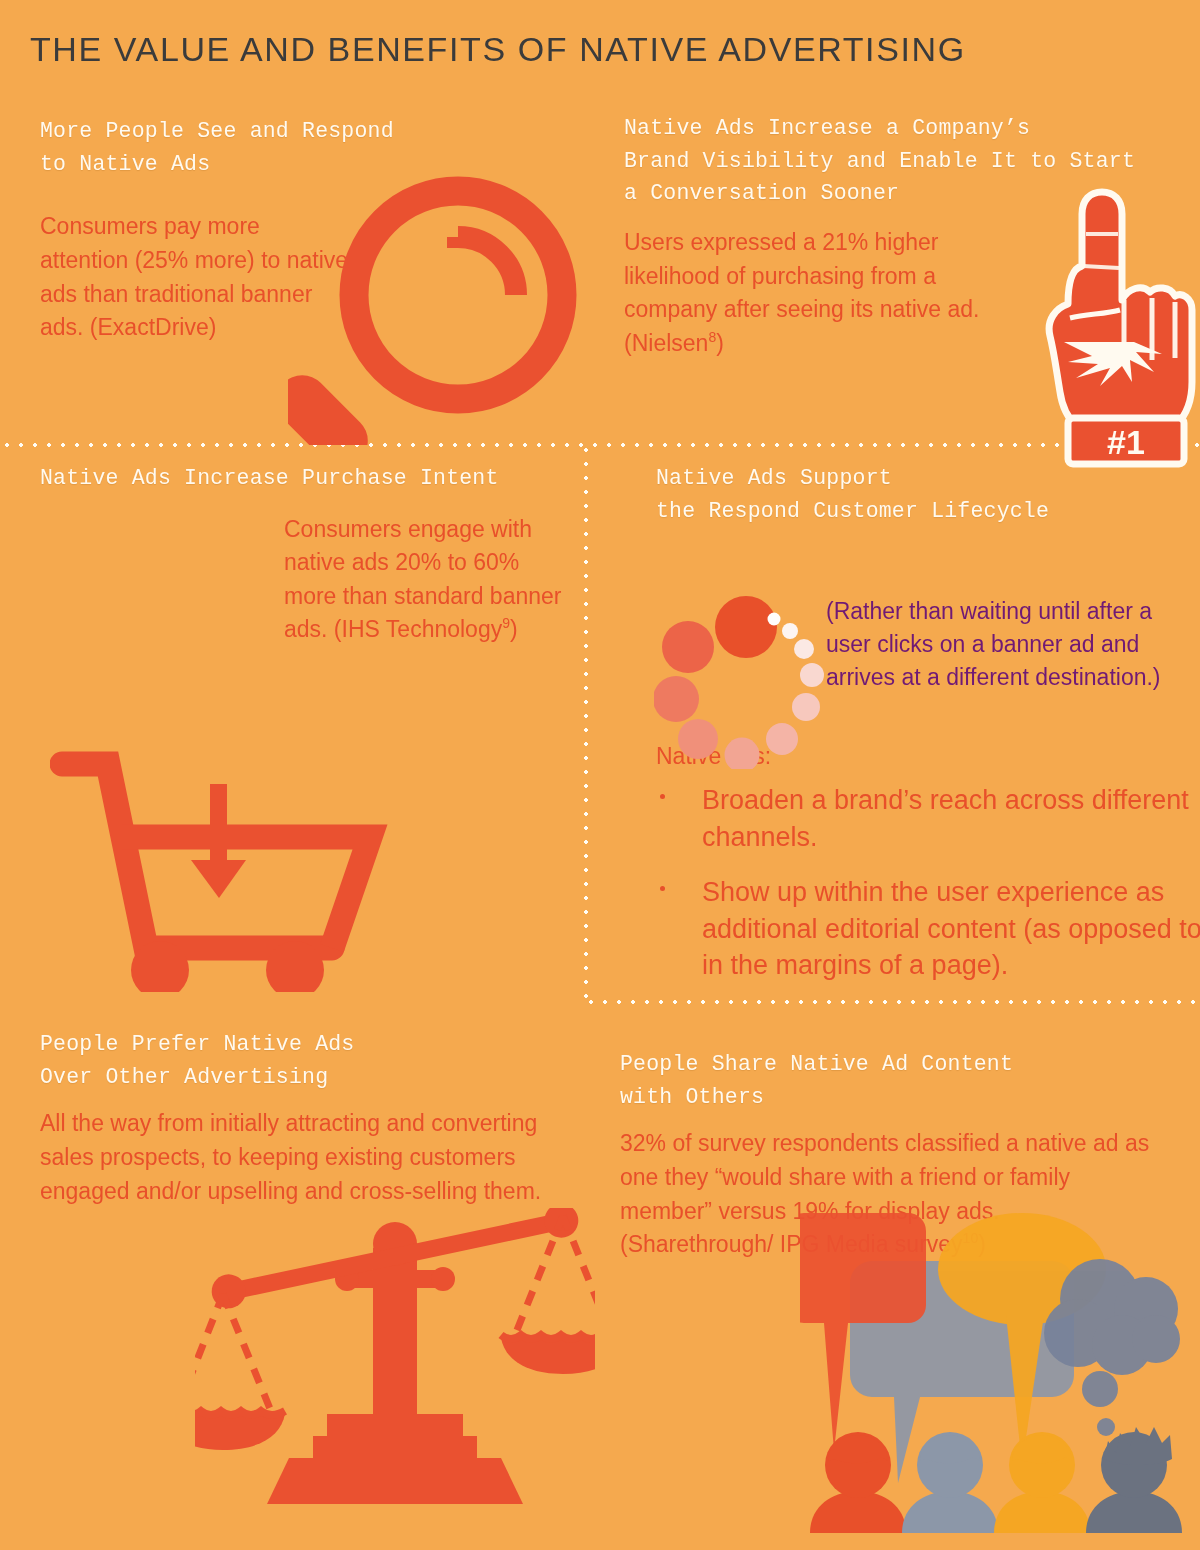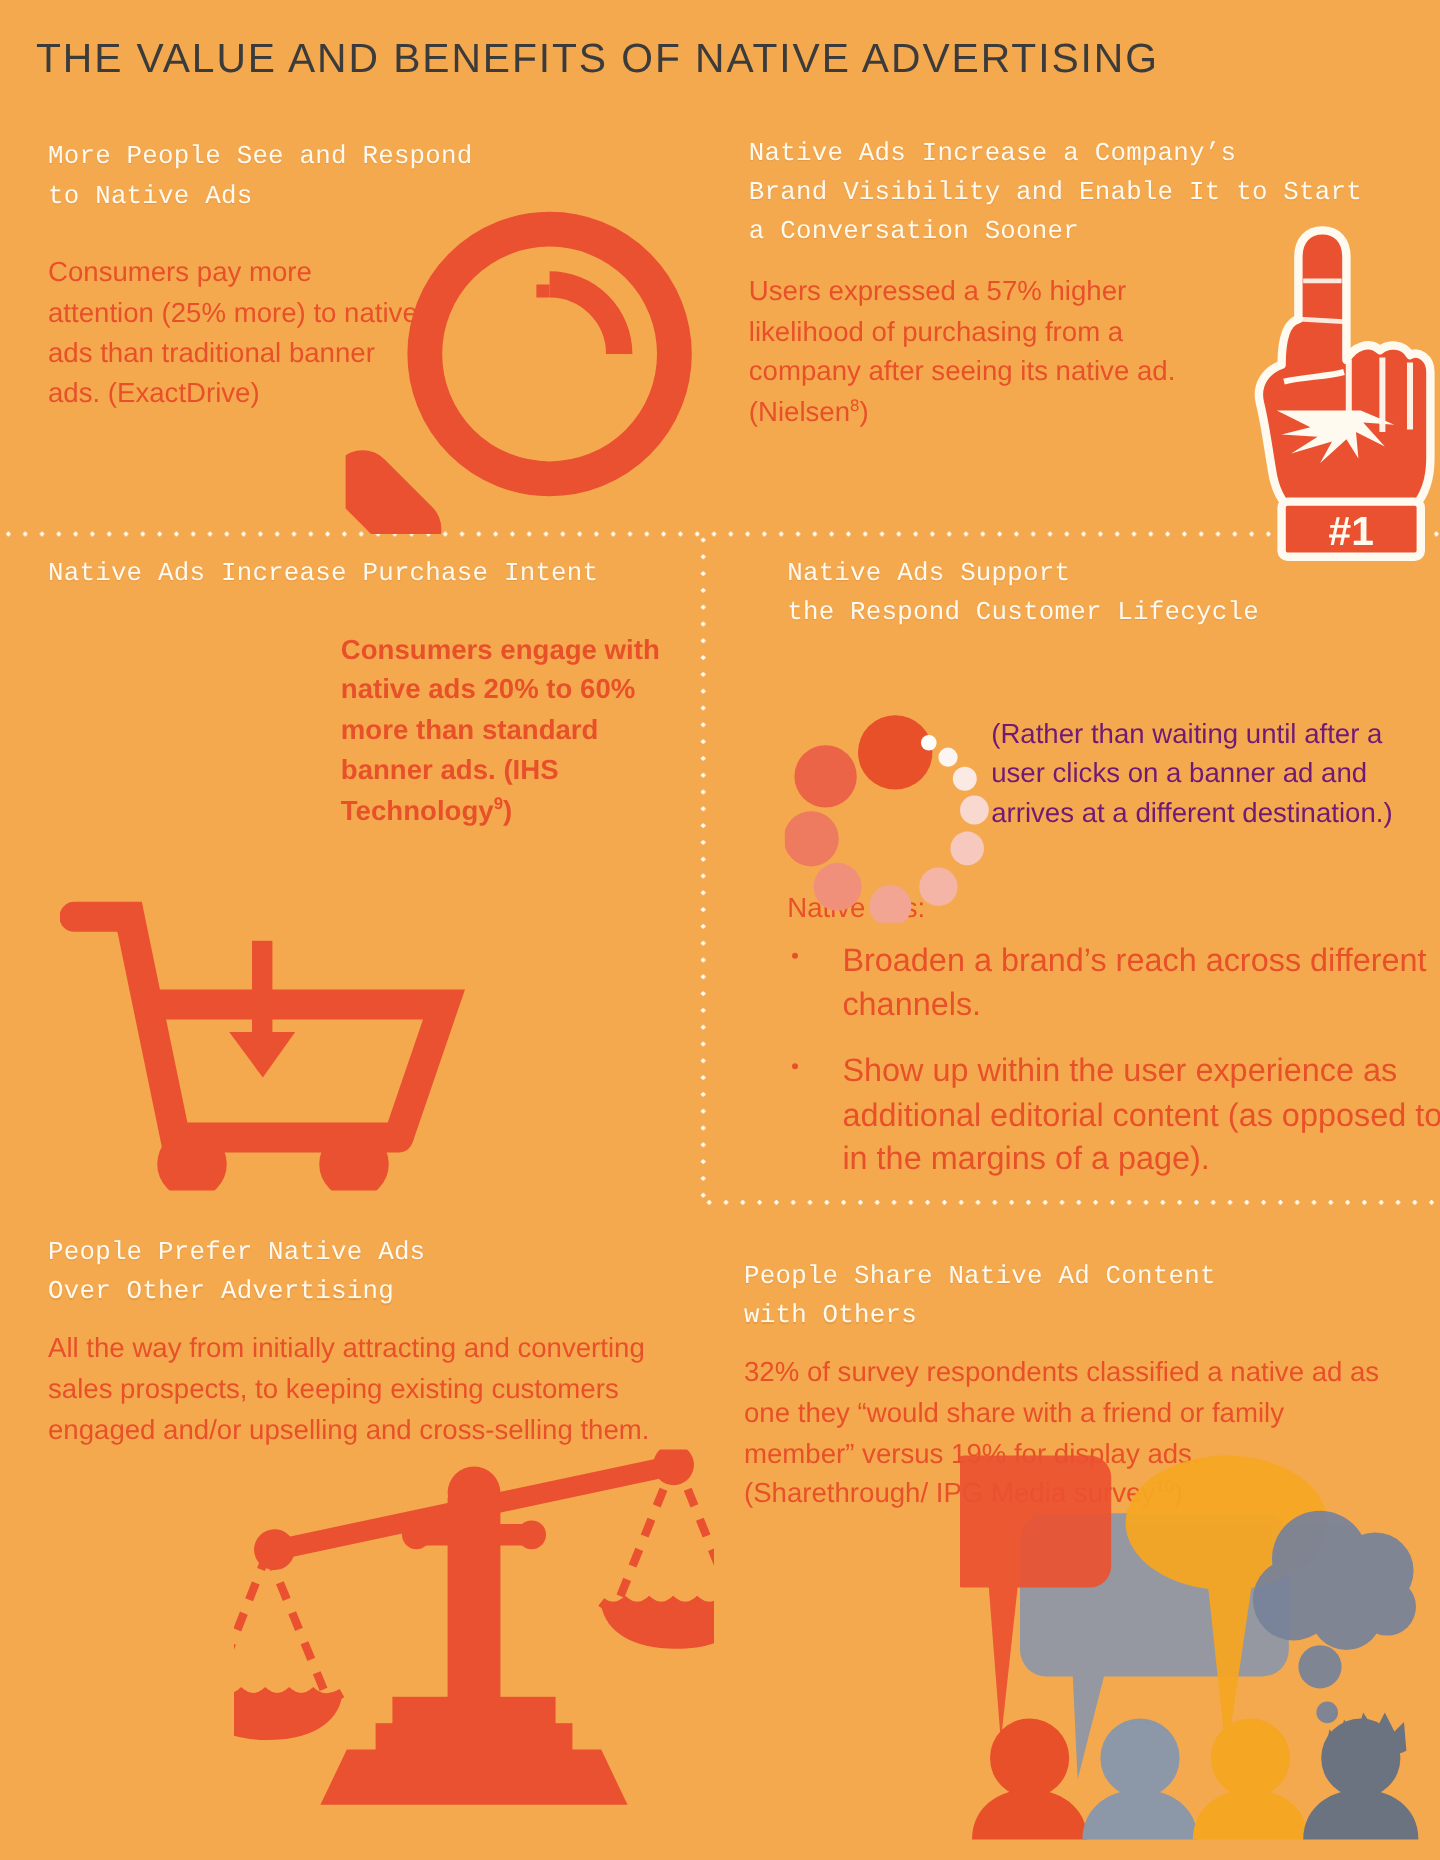--- a/index.html
+++ b/index.html
@@ -58,21 +58,21 @@
   #magnifier-icon{position:absolute;left:248px;top:60px;}
 
   
   #panel-brand-visibility{left:624px;top:112px;width:560px;}
   #panel-brand-visibility .sec-body{width:360px;margin-top:16px;}
   #foam-finger-icon{position:absolute;left:400px;top:70px;}
 
   
   #panel-purchase-intent{left:40px;top:462px;width:540px;}
   #panel-purchase-intent .sec-body{
-    width:278px;margin-top:30px;margin-left:244px;font-weight:bold;
+    width:278px;margin-top:18px;margin-left:244px;
   }
   #cart-icon{position:absolute;left:10px;top:280px;}
 
   
   #panel-lifecycle{left:656px;top:462px;width:560px;}
   #lifecycle-top{position:relative;height:212px;}
   #spinner-icon{position:absolute;left:-2px;top:62px;}
   #panel-lifecycle .lead{
     position:absolute;left:170px;top:68px;width:360px;
     color:#701a75;font-size:23px;line-height:1.42;
@@ -130,21 +130,21 @@
     </div>
   </div>
 
   <div class="section" id="panel-brand-visibility">
     <div class="sec-title">
       <div>Native Ads Increase a Company’s</div>
       <div>Brand Visibility and Enable It to Start</div>
       <div>a Conversation Sooner</div>
     </div>
     <div class="sec-body">
-      <span>Users expressed a 57% higher likelihood of purchasing from a company after seeing its native ad. (Nielsen</span><span class="sup">8</span><span>)</span>
+      <span>Users expressed a 21% higher likelihood of purchasing from a company after seeing its native ad. (Nielsen</span><span class="sup">8</span><span>)</span>
     </div>
 
     <div id="foam-finger-icon">
       <svg width="180" height="290" viewBox="0 0 180 290">
         <g>
           <path d="M44 122
                    C44 96 50 86 58 84
                    L58 32 C58 18 66 10 78 10
                    C90 10 98 18 98 32
                    L98 118

